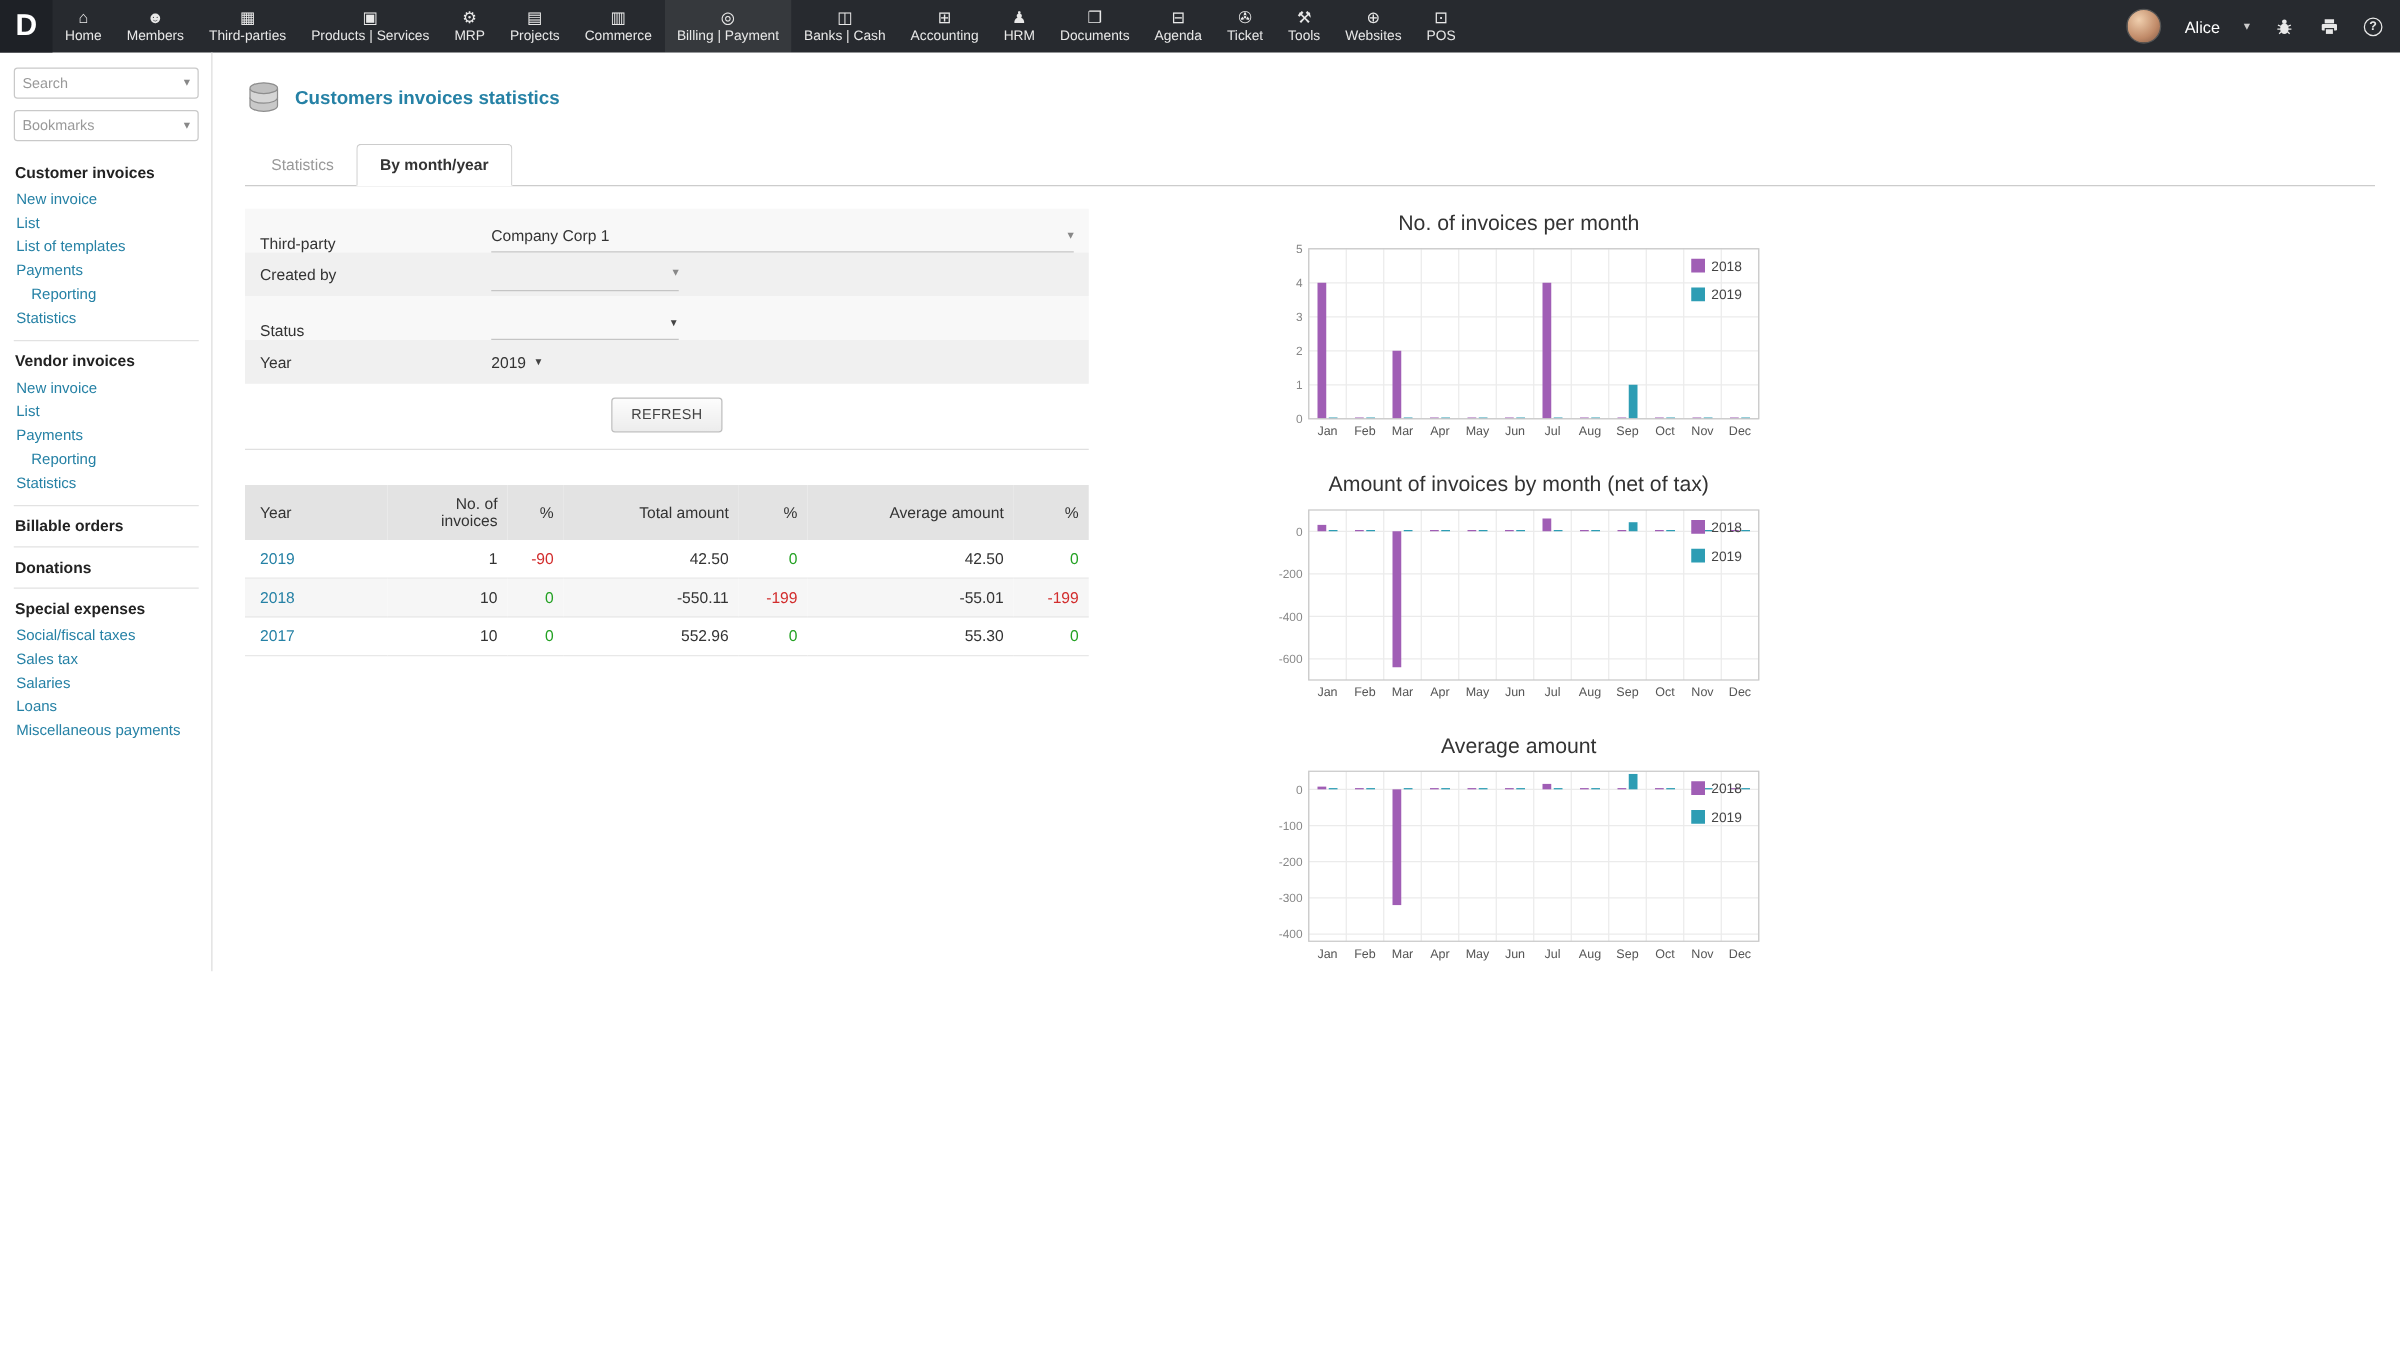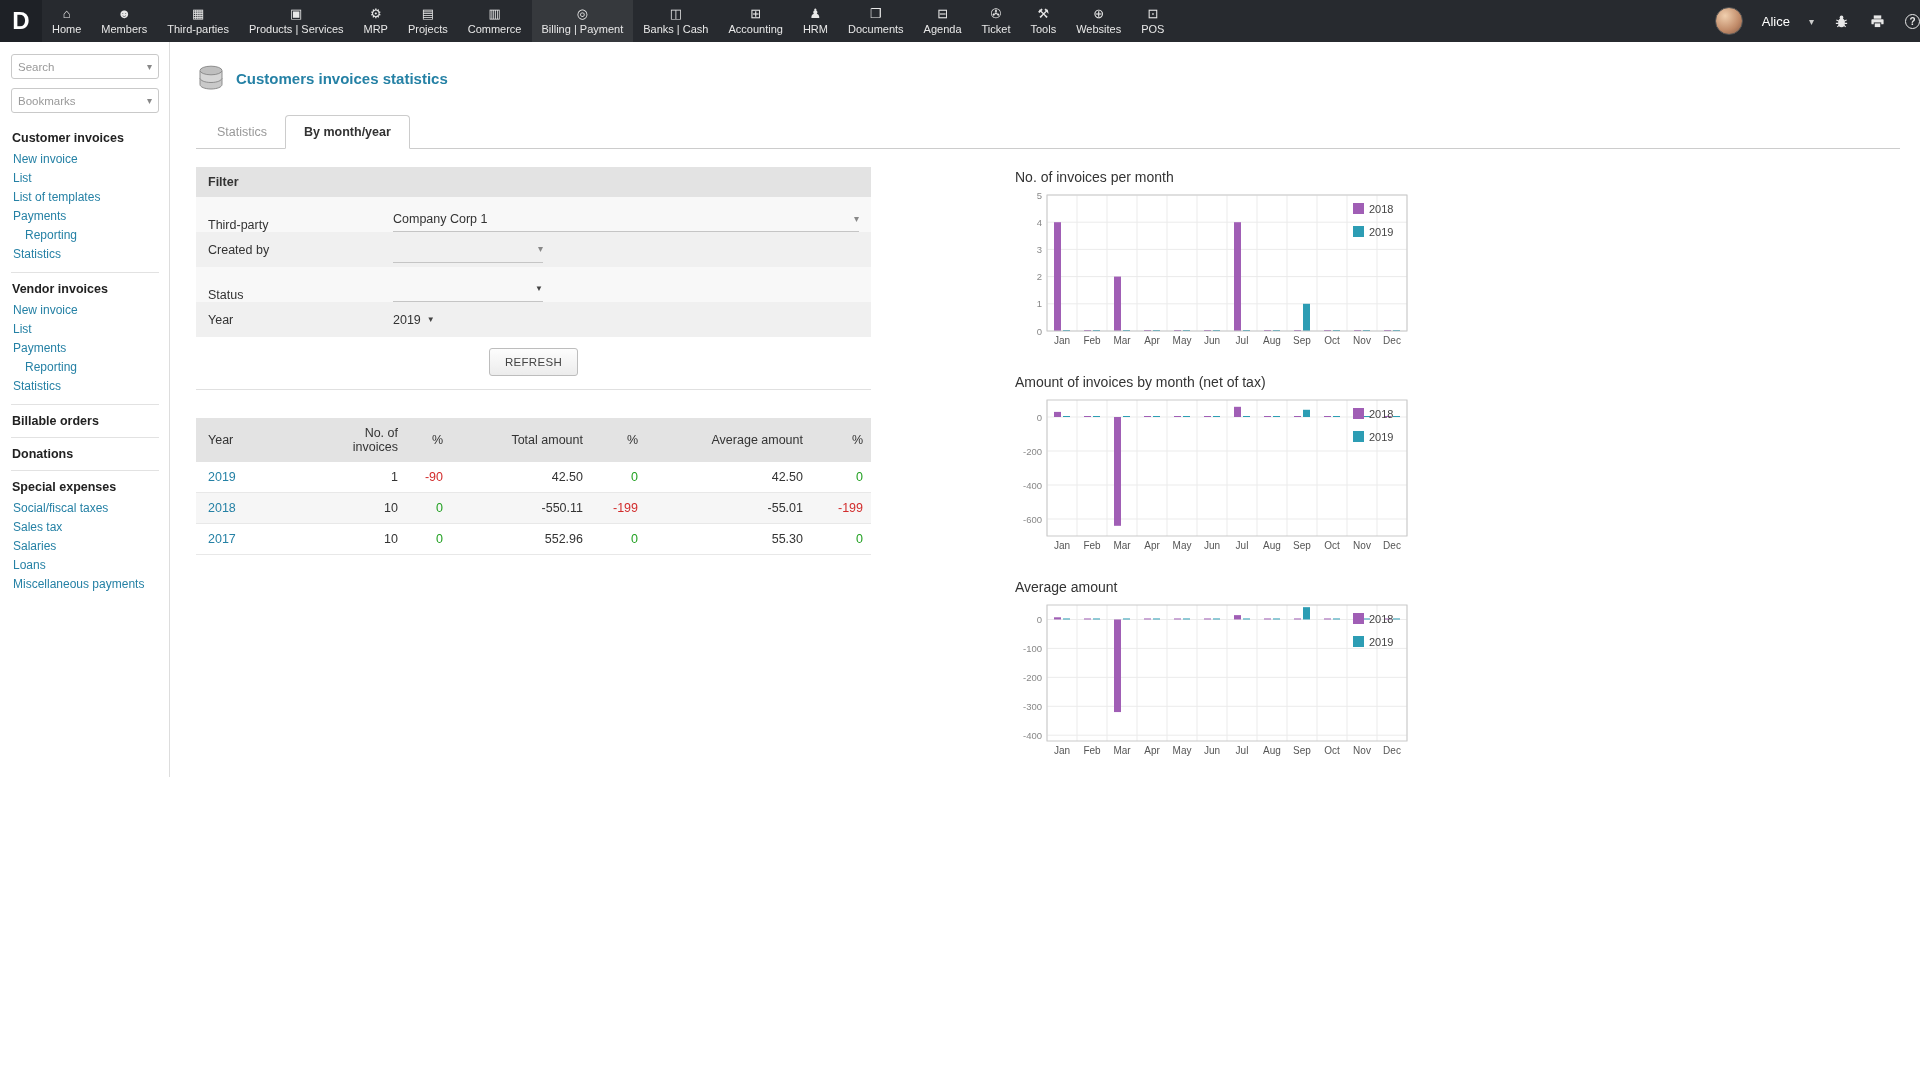--- a/index.html
+++ b/index.html
@@ -19,21 +19,21 @@
   
   .topbar { height:42px; background:var(--topbar); display:flex; align-items:stretch; color:#fff; }
   .logo { width:42px; background:#1e2126; color:#fff; font-weight:bold; font-size:24px;
           display:flex; align-items:center; justify-content:center; cursor:pointer; }
   .topnav { display:flex; align-items:stretch; }
   .nav-item { display:flex; flex-direction:column; align-items:center; justify-content:center;
               gap:3px; padding:0 10px; cursor:pointer; color:#e8e8e8; white-space:nowrap; }
   .nav-item.active { background:rgba(255,255,255,.07); }
   .nav-item .nav-icon { font-size:13px; line-height:13px; height:13px; }
   .nav-item .nav-label { font-size:11px; }
-  .topbar-right { margin-left:auto; display:flex; align-items:center; gap:19px; }
+  .topbar-right { margin-left:auto; display:flex; align-items:center; gap:19px; padding-right:14px; }
   .avatar { width:28px; height:28px; border-radius:50%;
             background: radial-gradient(circle at 35% 30%, #f0cfae, #c08a68 60%, #7d5542); 
             border:1px solid #555; cursor:pointer; }
   .user-name { font-size:13px; color:#fff; cursor:pointer; }
   .user-caret { color:#ccc; font-size:10px; cursor:pointer; }
   .top-icon { width:17px; height:17px; display:flex; align-items:center; justify-content:center; cursor:pointer; }
   .help-circle { width:15px; height:15px; border-radius:50%; border:1.5px solid #e8e8e8;
                  color:#e8e8e8; font-size:10px; font-weight:bold; display:flex;
                  align-items:center; justify-content:center; }
 
@@ -98,21 +98,21 @@
   .results td.num { text-align:right; color:#333; }
   .results td.year-link { color:var(--link); cursor:pointer; padding-left:12px; }
   .results td.neg { color:var(--neg); }
   .results td.pos { color:var(--pos); }
   .results col.c1{width:114px}.results col.c2{width:96px}.results col.c3{width:45px}
   .results col.c4{width:140px}.results col.c5{width:55px}.results col.c6{width:165px}
   .results col.c7{width:60px}
 
   
   .chart { width:400px; margin-bottom:16px; }
-  .chart-title { text-align:left; font-size:14px; color:#333; margin-bottom:4px; }
+  .chart-title { text-align:center; font-size:17px; color:#333; margin-bottom:4px; }
 </style>
 </head>
 <body>
 
 <header class="topbar">
   <div class="logo">D</div>
   <nav class="topnav">
       <div class="nav-item">
         <span class="nav-icon">⌂</span>
         <span class="nav-label">Home</span>
@@ -264,21 +264,20 @@
 
     <div class="tabs">
       <div class="tab">Statistics</div>
       <div class="tab active">By month/year</div>
     </div>
 
     <div class="content">
 
       <div class="left-col">
         <div class="filter-block">
-          <div class="filter-header">Filter</div>
 
           <div class="filter-row bg1">
             <div class="filter-label">Third-party</div>
             <div class="sel2 wide">
               <span class="sel2-value">Company Corp 1</span>
               <span class="caret">▾</span>
             </div>
           </div>
 
           <div class="filter-row bg2">

